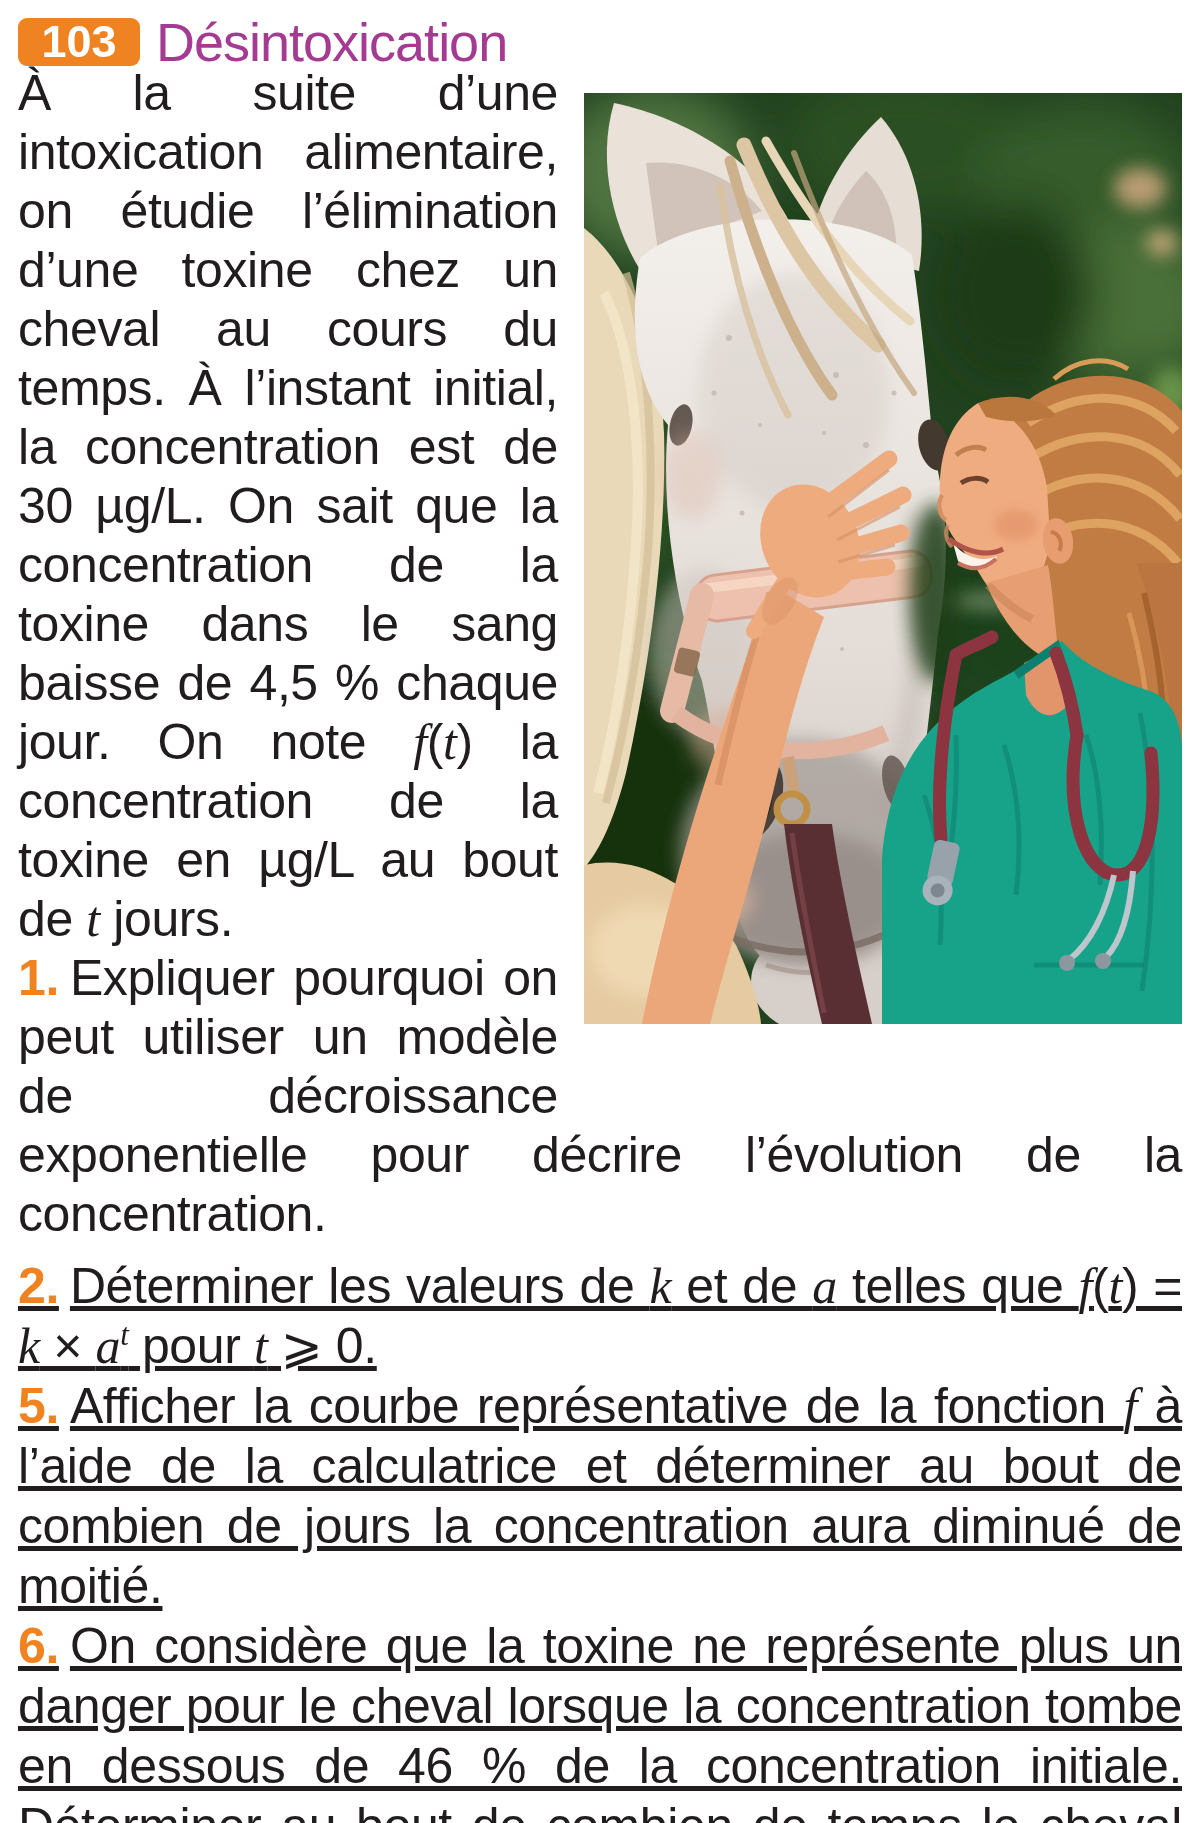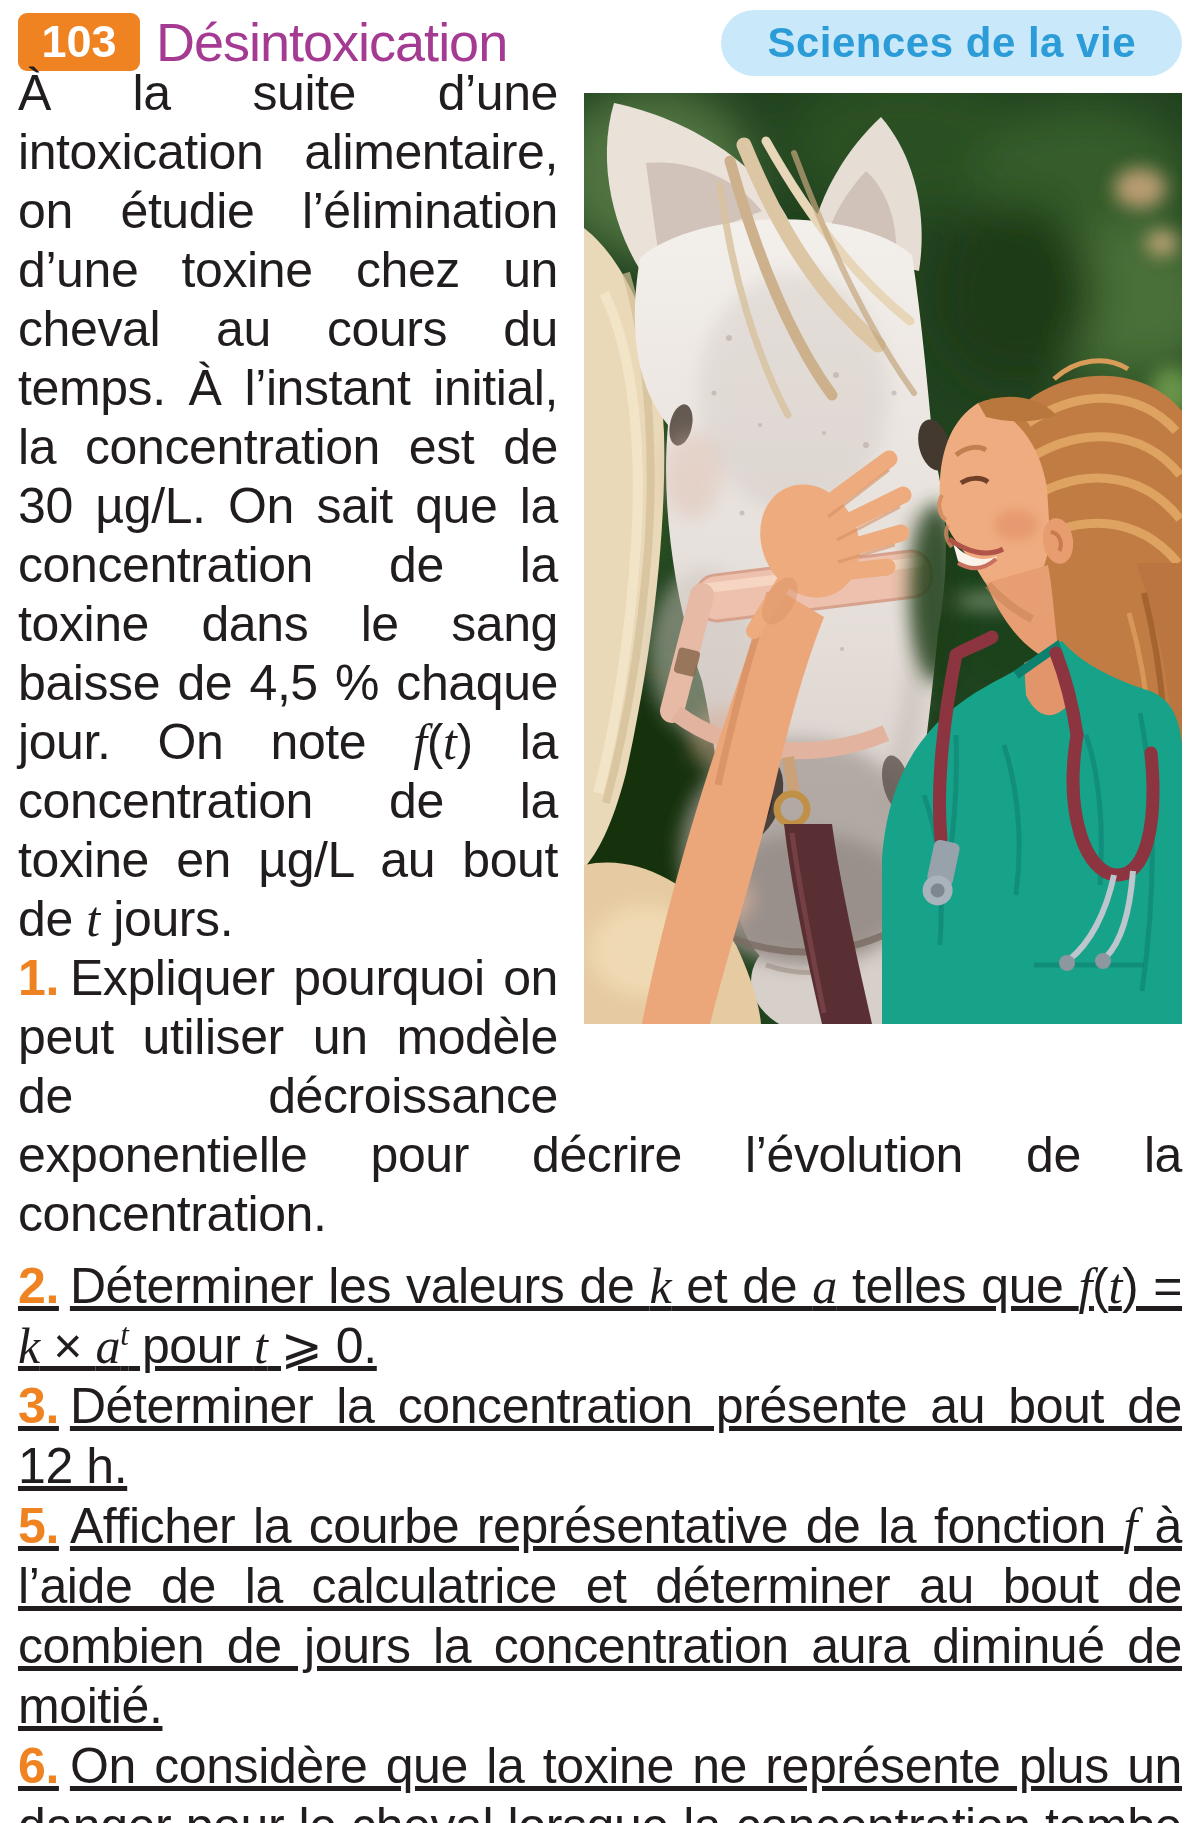--- a/index.html
+++ b/index.html
@@ -8,21 +8,21 @@
   *{box-sizing:border-box;}
   body{
     margin:0; width:1200px; height:1823px; background:#ffffff;
     font-family:"Liberation Sans","DejaVu Sans",sans-serif;
     color:var(--ink); position:relative; overflow:hidden;
   }
   .page{padding:0 18px;}
   .header{display:flex; align-items:center; gap:16px; padding-top:20px; height:64px;}
   .num-badge{
     background:var(--orange); color:#fff; font-weight:700; font-size:45px;
-    width:122px; height:58px; border-radius:9px; flex:0 0 auto;
+    width:122px; height:48px; border-radius:9px; flex:0 0 auto;
     display:flex; align-items:center; justify-content:center;
   }
   .title{color:var(--magenta); font-weight:400; font-size:54px; letter-spacing:-1px; white-space:nowrap;}
   .pill{
     position:absolute; top:10px; right:18px; height:66px; padding:0 46px;
     border-radius:40px; background:var(--pill-bg); color:var(--pill-text);
     font-weight:700; font-size:42px; display:flex; align-items:center; letter-spacing:.5px;
   }
   .content{font-size:50px; line-height:59px; letter-spacing:-0.4px; text-align:justify;}
   .photo-float{float:right; width:598px; height:931px; margin:29px 0 95px 26px;}
@@ -37,21 +37,20 @@
 </head>
 <body>
 
 <div class="page">
 
   <div class="header">
     <div class="num-badge">103</div>
     <div class="title">Désintoxication</div>
   </div>
 
-  <div class="pill">Sciences de la vie</div>
 
   <div class="content">
 
     <div class="photo-float">
       <svg viewBox="0 0 598 931" width="598" height="931" role="img" aria-label="Vétérinaire souriante en blouse verte, stéthoscope rouge autour du cou, caressant la tête d’un cheval blanc devant un feuillage vert">
         <defs>
           <linearGradient id="hg" x1="0" y1="0" x2="0" y2="1">
             <stop offset="0" stop-color="#f3efeb"></stop>
             <stop offset="0.55" stop-color="#e4ddd8"></stop>
             <stop offset="1" stop-color="#cfc7c2"></stop>
@@ -250,19 +249,18 @@
         <ellipse cx="196" cy="508" rx="26" ry="14" fill="#d68f62" opacity="0.4" transform="rotate(-60 196 508)"></ellipse>
       </svg>
     </div>
 
     <p class="para"><span>À la suite d’une intoxication alimentaire, on étudie l’élimination d’une toxine chez un cheval au cours du temps. À l’instant initial, la concentration est de 30 µg/L. On sait que la concentration de la toxine dans le sang baisse de 4,5 % chaque jour. On note </span><span class="it">f</span><span>(</span><span class="it">t</span><span>) la concentration de la toxine en µg/L au bout de </span><span class="it">t</span><span> jours.</span></p>
 
     <p class="para"><span class="qnum">1.</span><span><span>Expliquer pourquoi on peut utiliser un modèle de décroissance exponentielle pour décrire l’évolution de la concentration.</span></span></p>
 
     <div class="questions">
         <p class="q"><span class="qnum">2.</span><span><span>Déterminer les valeurs de </span><span class="it">k</span><span> et de </span><span class="it">a</span><span> telles que </span><span class="it">f</span><span>(</span><span class="it">t</span><span>) = </span><span class="it">k</span><span> × </span><span class="it">a</span><span class="it sup">t</span><span> pour </span><span class="it">t</span><span> ⩾ 0.</span></span></p>
-        <p class="q"><span class="qnum">3.</span><span><span>Déterminer la concentration présente au bout de 12 h.</span></span></p>
         <p class="q"><span class="qnum">5.</span><span><span>Afficher la courbe représentative de la fonction </span><span class="it">f</span><span> à l’aide de la calculatrice et déterminer au bout de combien de jours la concentration aura diminué de moitié.</span></span></p>
         <p class="q"><span class="qnum">6.</span><span><span>On considère que la toxine ne représente plus un danger pour le cheval lorsque la concentration tombe en dessous de 46 % de la concentration initiale. Déterminer au bout de combien de temps le cheval sera hors de danger.</span></span></p>
       </div>
 
   </div>
 </div>
 
 </body></html>

